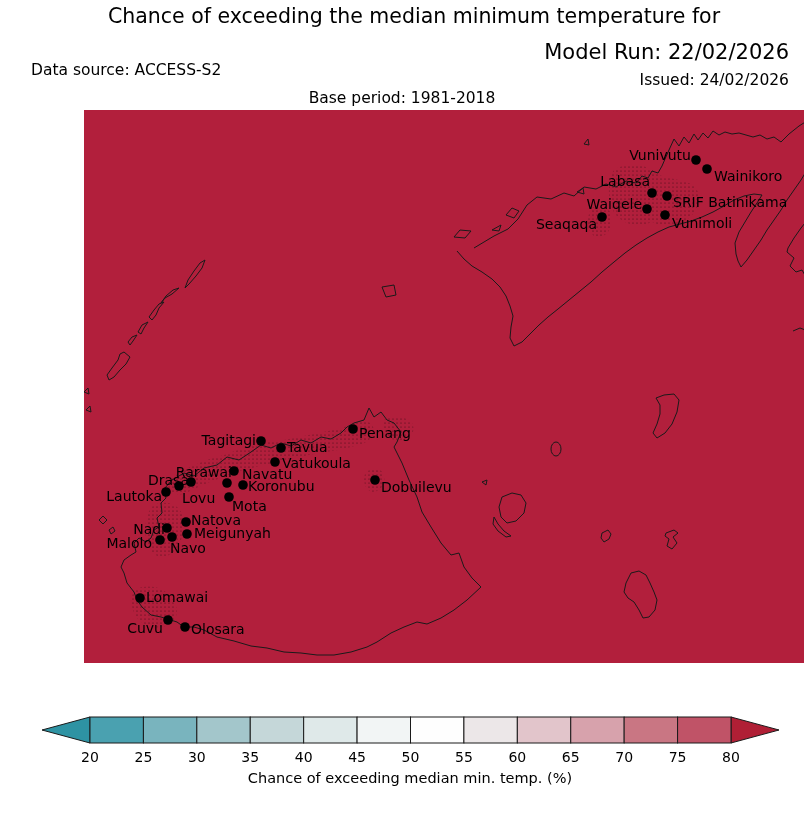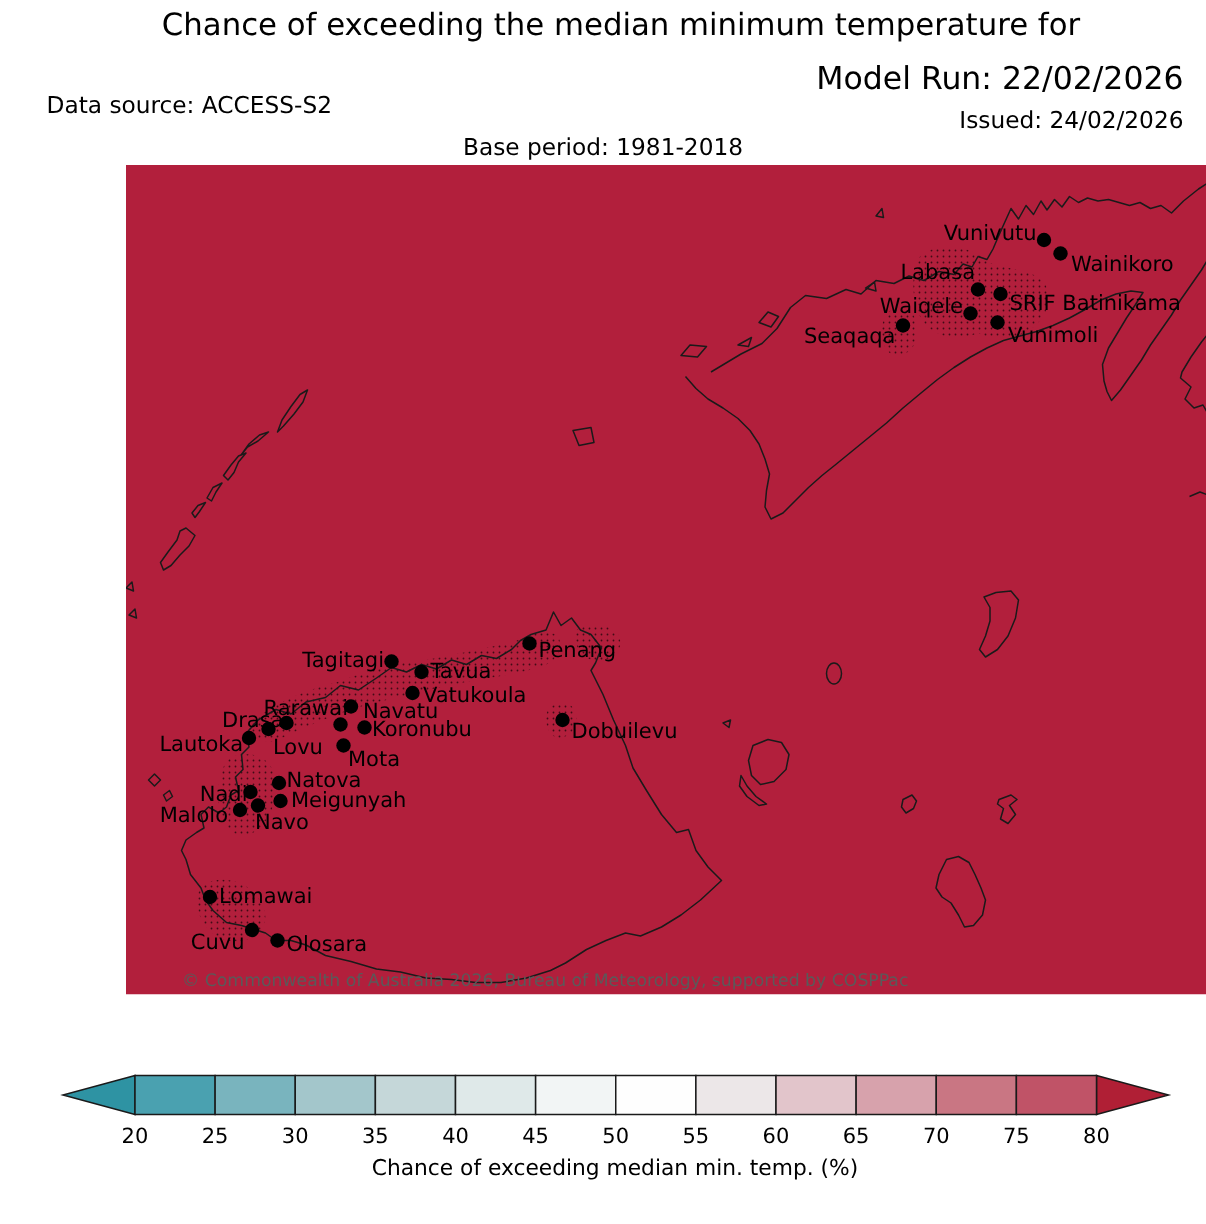--- a/index.html
+++ b/index.html
@@ -126,21 +126,20 @@
         <circle cx="291" cy="370" r="4.8" fill="#000"></circle>
         <text x="297" y="377" dy="0.35em" text-anchor="start" font-size="14" fill="#000">Dobuilevu</text>
         <circle cx="56" cy="488" r="4.8" fill="#000"></circle>
         <text x="62" y="487" dy="0.35em" text-anchor="start" font-size="14" fill="#000">Lomawai</text>
         <circle cx="84" cy="510" r="4.8" fill="#000"></circle>
         <text x="79" y="518" dy="0.35em" text-anchor="end" font-size="14" fill="#000">Cuvu</text>
         <circle cx="101" cy="517" r="4.8" fill="#000"></circle>
         <text x="107" y="519" dy="0.35em" text-anchor="start" font-size="14" fill="#000">Olosara</text>
       </g>
   </svg>
-  <div class="copyright">© Commonwealth of Australia 2026, Bureau of Meteorology, supported by COSPPac</div>
 </div>
 
 <div id="colorbar-wrap">
   <svg id="cb-svg" viewBox="0 0 804 90" width="804" height="90">
     <g id="cb-segments">
         <polygon points="90,12 90,38 42,25" fill="#2e93a3" stroke="#1a1a1a" stroke-width="1"></polygon>
         <polygon points="731,12 731,38 779,25" fill="#b01f35" stroke="#1a1a1a" stroke-width="1"></polygon>
         <rect x="90" y="12" width="53.416666666666664" height="26" fill="#4aa1b0" stroke="#1a1a1a" stroke-width="1"></rect>
         <rect x="143.41666666666666" y="12" width="53.416666666666664" height="26" fill="#79b4be" stroke="#1a1a1a" stroke-width="1"></rect>
         <rect x="196.83333333333331" y="12" width="53.416666666666664" height="26" fill="#a3c6cb" stroke="#1a1a1a" stroke-width="1"></rect>

